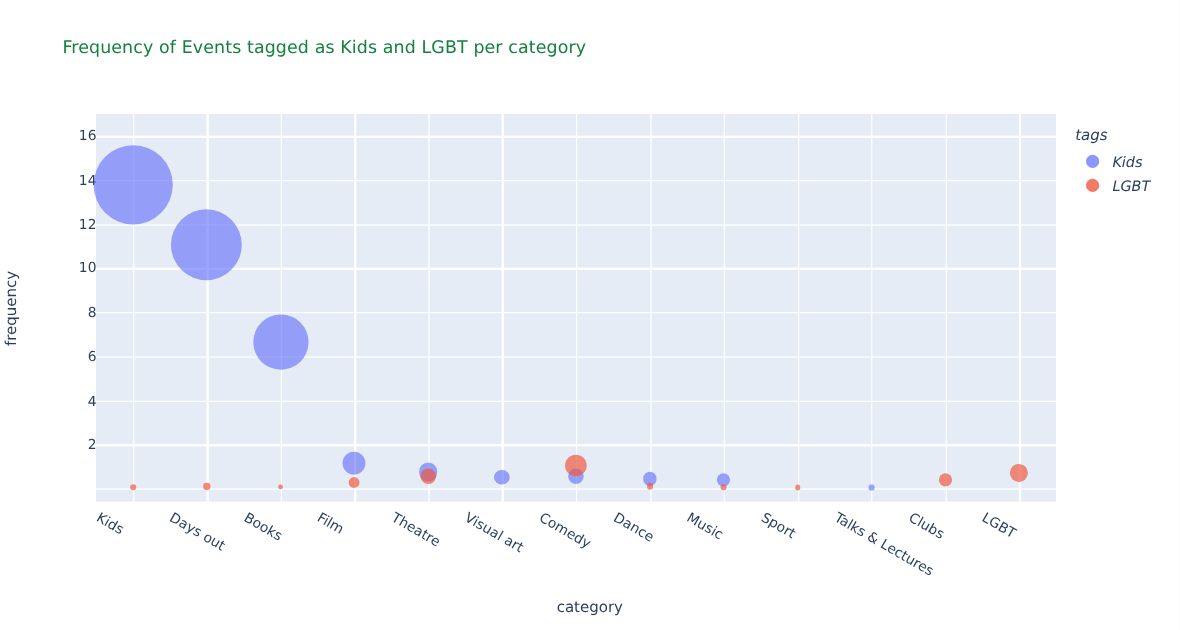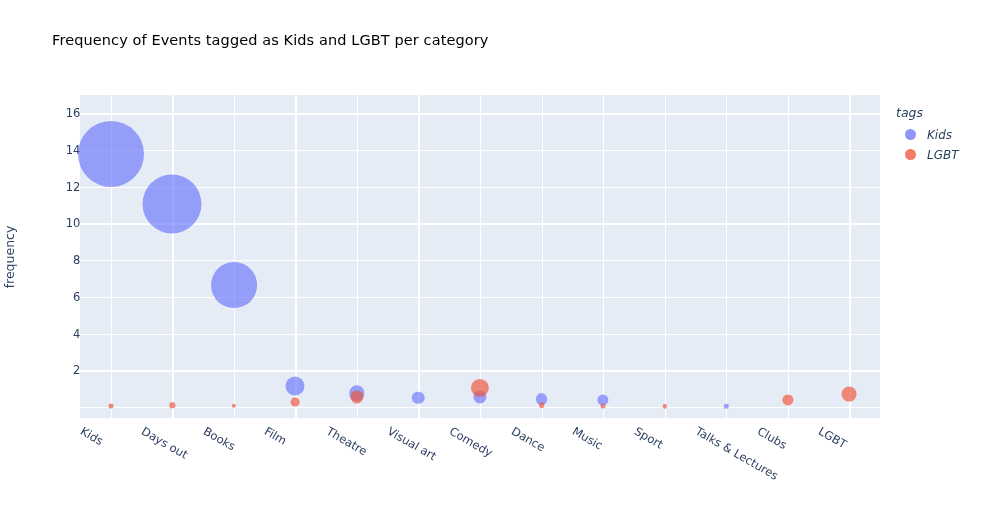--- a/index.html
+++ b/index.html
@@ -19,21 +19,21 @@
     position: absolute;
     inset: 0;
     width: 983px;
     height: 525px;
   }
   .chart-title {
     position: absolute;
     left: 52px;
     top: 32px;
     font-size: 14.5px;
-    color: #000000;
+    color: #15803d;
     white-space: nowrap;
     letter-spacing: 0.1px;
   }
   
   .plot-area {
     position: absolute;
     left: 80px;
     top: 95px;
     width: 800px;
     height: 323px;
@@ -139,20 +139,21 @@
   .legend-label { font-size: 12px; color: #2a3f5f; white-space: nowrap; }
 </style>
 </head>
 <body>
 
 <div id="chart-root">
 
   <div class="chart-title">Frequency of Events tagged as Kids and LGBT per category</div>
 
   <div class="ylabel">frequency</div>
+  <div class="xlabel">category</div>
 
   <div id="ytick-layer">
       <div class="ytick" style="top: 406.989px;">0</div>
       <div class="ytick" style="top: 370.284px;">200</div>
       <div class="ytick" style="top: 333.58px;">400</div>
       <div class="ytick" style="top: 296.875px;">600</div>
       <div class="ytick" style="top: 260.17px;">800</div>
       <div class="ytick" style="top: 223.466px;">1000</div>
       <div class="ytick" style="top: 186.761px;">1200</div>
       <div class="ytick" style="top: 150.057px;">1400</div>

